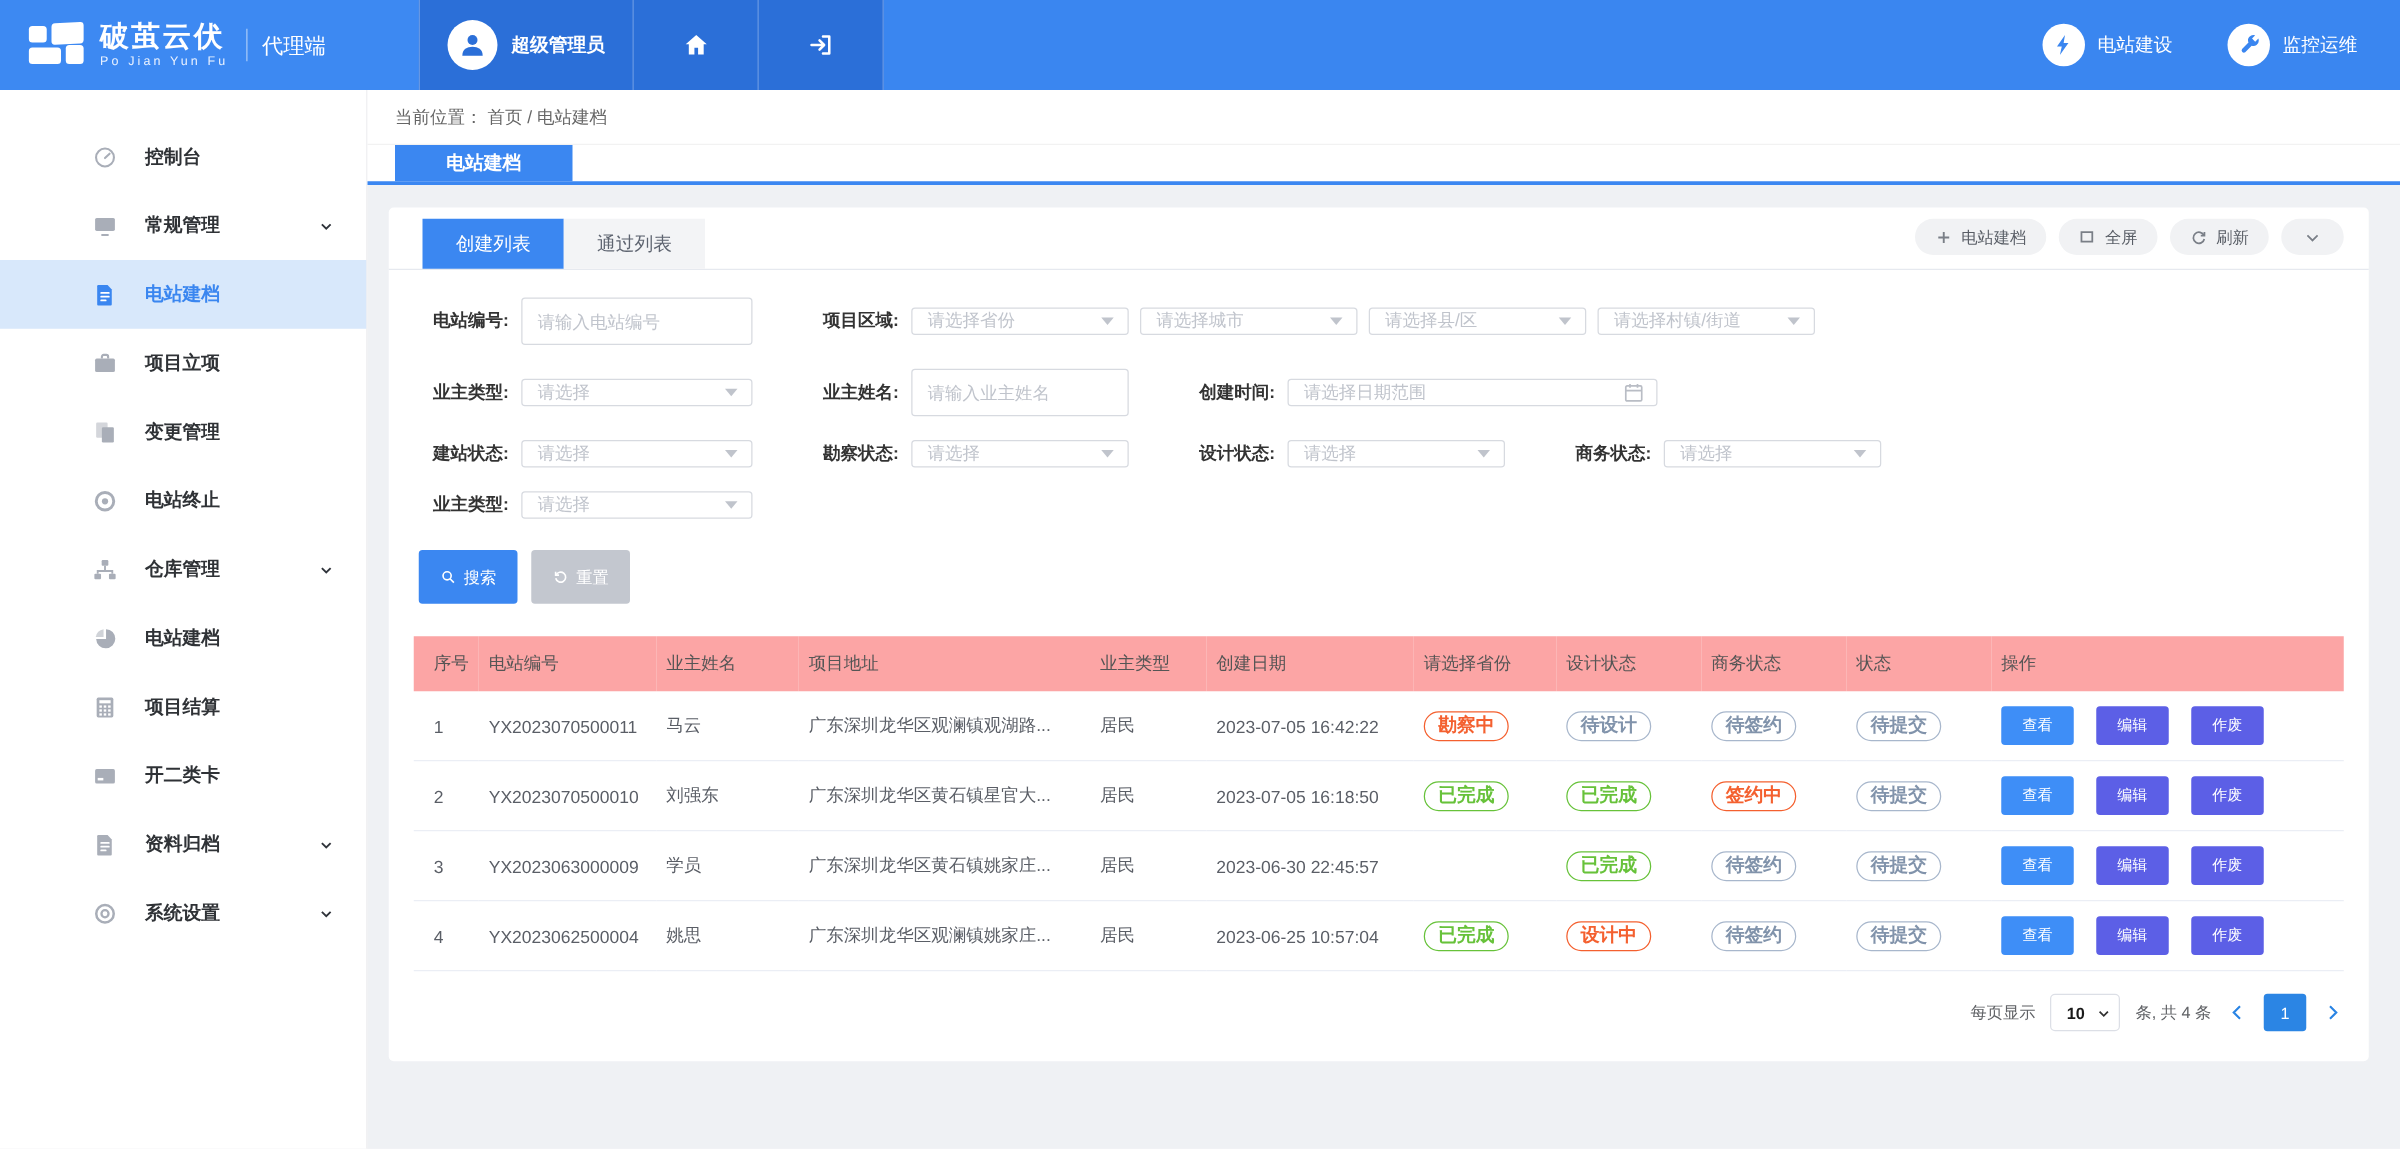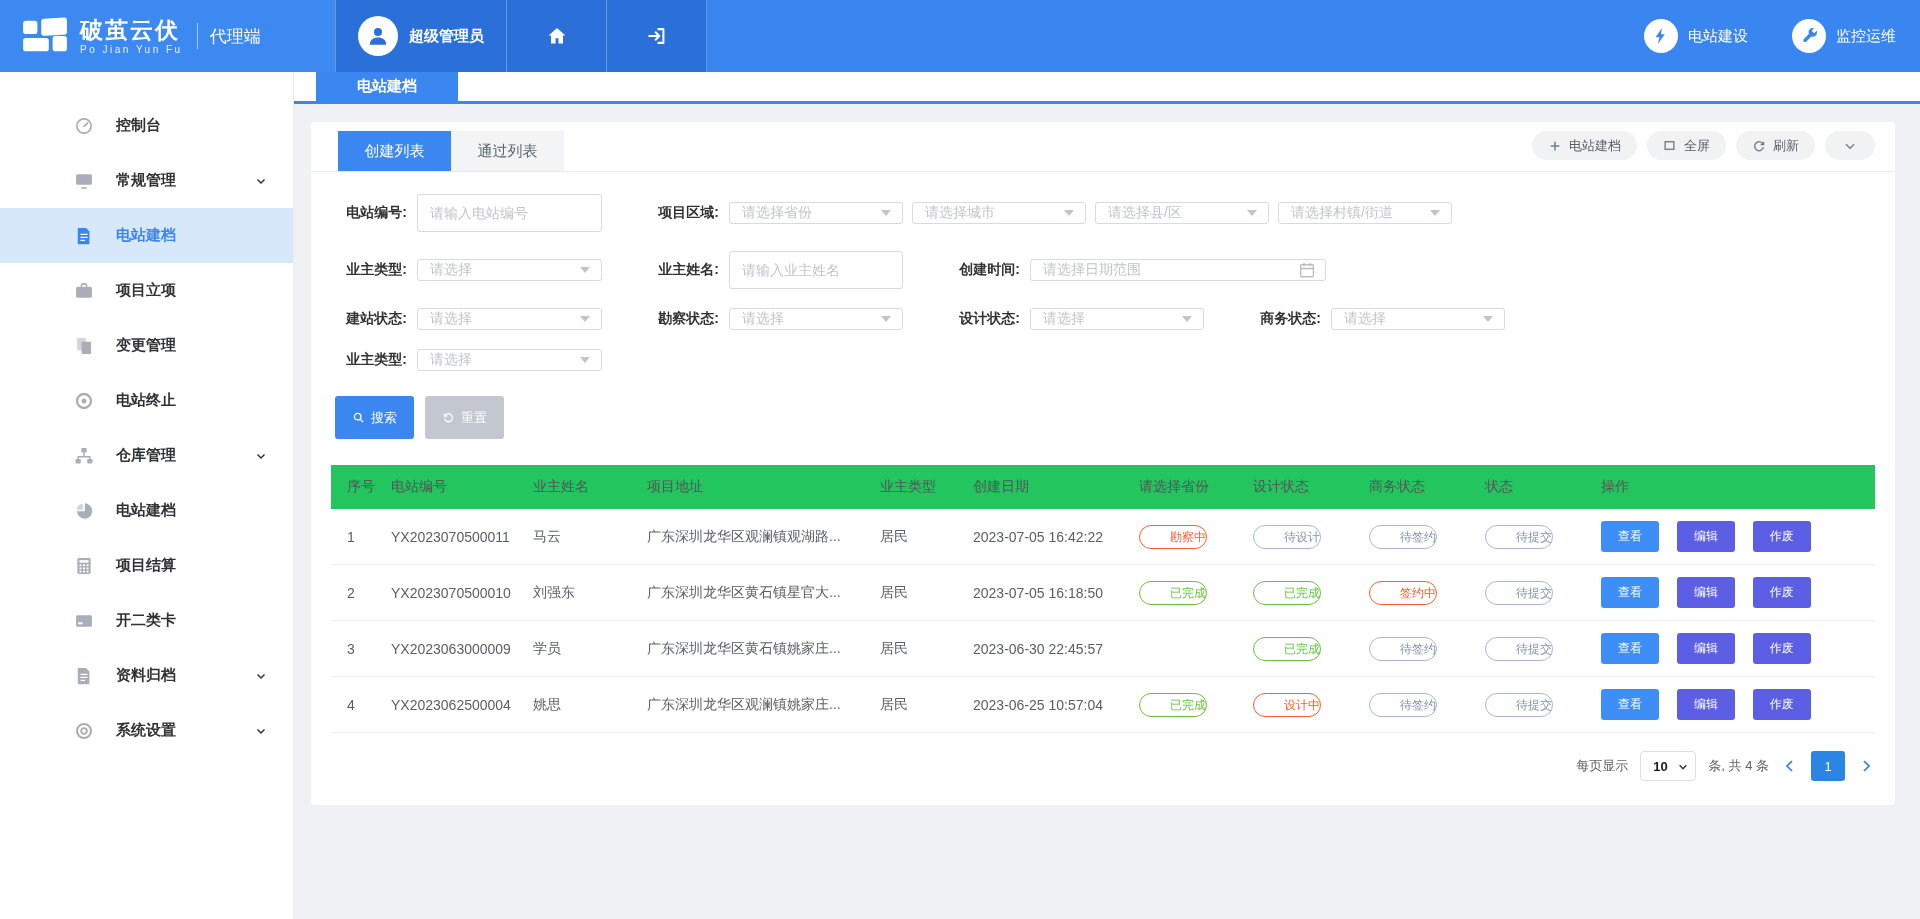--- a/index.html
+++ b/index.html
@@ -15,21 +15,21 @@
   .brand-divider { width:1px; height:26px; background:rgba(255,255,255,.55); margin:0 12px 0 14px; }
   .brand-side { color:#fff; font-size:17px; }
   .user-strip { display:flex; align-items:stretch; background:#2B6FD8; flex:0 0 auto; }
   .strip-seg { display:flex; align-items:center; justify-content:center; border-right:1px solid rgba(255,255,255,.28); cursor:pointer; }
   .seg-user { width:172px; border-left:1px solid rgba(255,255,255,.28); }
   .seg-home { width:100px; }
   .seg-logout { width:100px; }
   .avatar-circle { width:40px; height:40px; border-radius:50%; background:#fff; display:flex; align-items:center; justify-content:center; margin-right:11px; }
   .user-name { color:#fff; font-size:15px; font-weight:bold; }
   .hspacer { flex:1; }
-  .nav-right { display:flex; align-items:center; padding-right:24px; gap:44px; }
+  .nav-right { display:flex; align-items:center; padding-right:34px; gap:44px; }
   .nav-right-item { display:flex; align-items:center; gap:10px; cursor:pointer; }
   .nav-circle { width:34px; height:34px; border-radius:50%; background:#fff; display:flex; align-items:center; justify-content:center; }
   .nav-right-label { color:#fff; font-size:15px; }
 
   
   .body-row { display:flex; height:847px; }
   .sidebar { width:294px; background:#fff; border-right:1px solid #EDEDEF; padding-top:26px; flex:0 0 auto; }
   .side-item { position:relative; height:55px; display:flex; align-items:center; padding-left:74px; cursor:pointer; color:#2F3236; }
   .side-item .s-icon { width:20px; height:20px; margin-right:22px; color:#A9AEB8; display:flex; align-items:center; }
   .side-item .s-label { font-size:15px; font-weight:600; }
@@ -75,24 +75,24 @@
 
   .form-actions { display:flex; gap:11px; padding:6px 0 0 24px; }
   .btn { height:43px; border:none; border-radius:3px; color:#fff; font-size:13px; display:flex; align-items:center; gap:6px; padding:0 17px; cursor:pointer; font-family:inherit; }
   .btn .b-icon { width:13px; height:13px; display:flex; }
   .btn-search { background:#3B87F1; }
   .btn-reset { background:#C3C7CF; }
 
   
   .table-wrap { margin:26px 20px 0 20px; }
   table { width:100%; border-collapse:collapse; table-layout:fixed; }
-  thead th { background:#22c55e; font-size:14px; font-weight:normal; color:#555; text-align:left; padding:13px 8px; white-space:nowrap; }
+  thead th { background:#fca5a5; font-size:14px; font-weight:normal; color:#555; text-align:left; padding:13px 8px; white-space:nowrap; }
   tbody td { font-size:14px; color:#5A5E66; padding:12px 8px; border-bottom:1px solid #EBEEF5; white-space:nowrap; overflow:hidden; text-overflow:ellipsis; }
   th.first, td.first { padding-left:16px; }
-  .pill { display:inline-block; min-width:68px; text-align:right; padding:4px 0; border:1px solid; border-radius:14px; font-size:12px; line-height:14px; }
+  .pill { display:inline-block; min-width:68px; text-align:center; padding:4px 0; border:1px solid; border-radius:14px; font-size:15px; line-height:14px;font-weight:bold; }
   .pill[data-tone="orange"] { color:#F4602F; border-color:#F4602F; }
   .pill[data-tone="green"]  { color:#67C23A; border-color:#67C23A; }
   .pill[data-tone="gray"]   { color:#8193AB; border-color:#A8B7CC; }
   .act-btn { border:none; border-radius:3px; color:#fff; font-size:12px; padding:7px 17px; cursor:pointer; font-family:inherit; margin-right:14px; }
   .act-view { background:#3E8EF7; }
   .act-edit, .act-void { background:#5C5FE6; }
 
   
   .pagination { display:flex; align-items:center; justify-content:flex-end; gap:12px; padding:18px 20px 24px 0; font-size:13px; color:#606266; }
   .pp-select { position:relative; width:56px; height:30px; border:1px solid #DCDFE6; border-radius:4px; display:flex; align-items:center; padding-left:12px; cursor:pointer; color:#1a1a1a; font-weight:bold; }
@@ -325,20 +325,24 @@
       <span class="s-label">系统设置</span>
       <span class="side-arrow">
         <svg viewBox="0 0 24 24" width="12" height="12" fill="none" stroke="currentColor" stroke-width="3">
             <path d="M5 9l7 7 7-7"></path>
           </svg>
       </span>
     </div>
   </div>
 
   <div class="main">
+    <div class="breadcrumb-bar">
+      <span>当前位置：</span>
+      <span class="bc-path">首页 / 电站建档</span>
+    </div>
 
     <div class="pagetab-row">
       <div class="pagetab">电站建档</div>
       <div class="blue-line"></div>
     </div>
 
     <div class="content">
       <div class="card">
 
         <div class="card-head">

